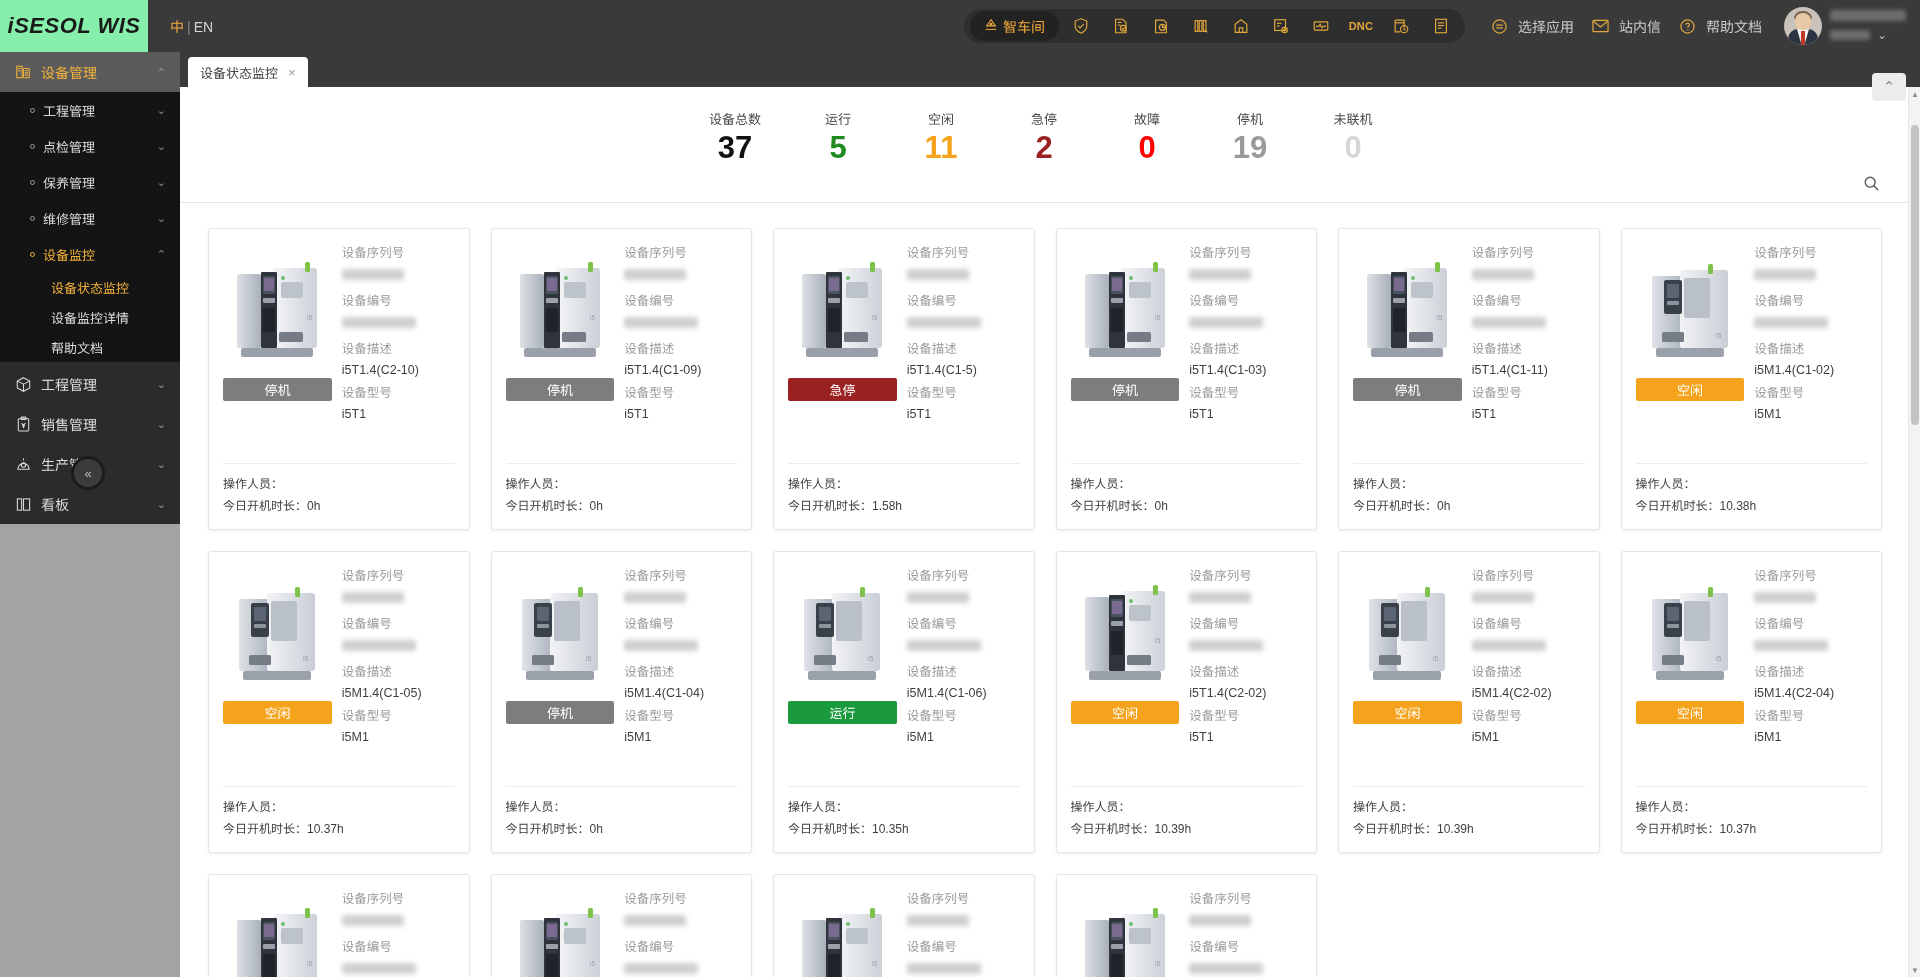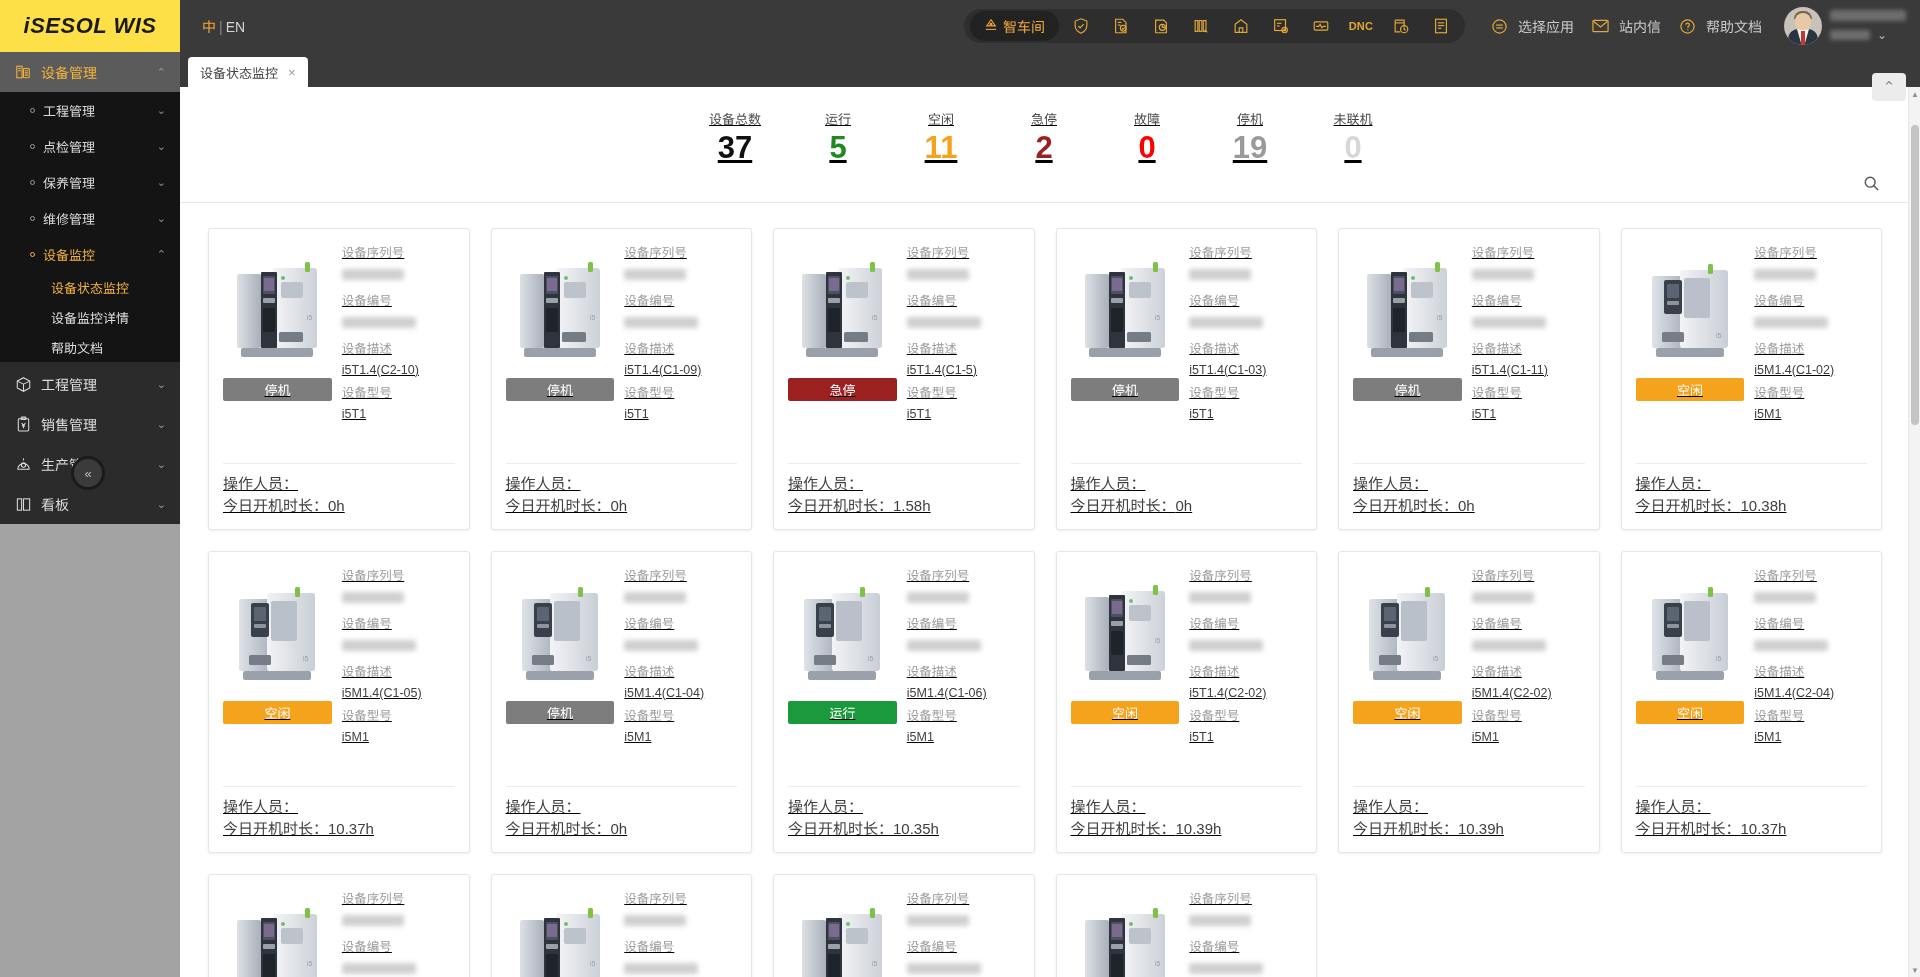--- a/index.html
+++ b/index.html
@@ -15,22 +15,22 @@
   .app { position: relative; width: 1920px; height: 977px; display: flex; flex-direction: column; }
 
   
   .topbar {
     height: 52px; min-height: 52px;
     background: #3a3a3a;
     display: flex; align-items: center;
     position: relative; z-index: 40;
   }
   .logo {
-    width: 180px; height: 52px;
-    background: #fde047;
+    width: 148px; height: 52px;
+    background: #86efac;
     color: #1a1a1a;
     font-size: 22px; font-weight: bold; font-style: italic;
     letter-spacing: .5px;
     display: flex; align-items: center; justify-content: center;
     font-family: "Liberation Sans", sans-serif;
   }
   .lang {
     margin-left: 22px; font-size: 14px; color: #cfcfcf; white-space: nowrap;
   }
   .lang .zh { color: #f0a93b; }
@@ -147,21 +147,21 @@
   .tab .x { color: #9a9a9a; font-size: 13px; }
   .collapse-top {
     position: absolute; right: 14px; bottom: -14px;
     width: 34px; height: 28px; background: #ececec;
     border-radius: 4px; color: #8c8c8c;
     display: flex; align-items: center; justify-content: center;
     font-size: 15px; cursor: pointer;
   }
 
   .content { flex: 1; overflow: hidden; position: relative; padding: 0 0 0 0; }
-  .scrollarea { height: 100%; overflow: hidden; padding-right: 12px; text-decoration: underline; }
+  .scrollarea { height: 100%; overflow: hidden; padding-right: 12px; }
 
   .stats {
     display: flex; justify-content: center; align-items: flex-start;
     gap: 0; padding: 22px 0 10px 0;
   }
   .stat { width: 103px; text-align: center; cursor: pointer; }
   .stat .lbl { font-size: 13px; color: #4a4a4a; margin-bottom: 4px; }
   .stat .val { font-size: 31px; font-weight: bold; line-height: 1.05; font-family: "Liberation Sans", sans-serif; }
 
   .searchrow {
@@ -204,21 +204,21 @@
   .card-right { flex: 1; min-width: 0; }
   .fld { margin-bottom: 1px; }
   .fld .k { font-size: 12.5px; color: #9b9b9b; line-height: 22px; }
   .fld .v { font-size: 12.5px; color: #3f3f3f; line-height: 21px; }
   .fld .v.masked {
     display: inline-block; height: 11px; border-radius: 2px;
     background: #cfcfcf; filter: blur(2.4px); margin: 5px 0 5px 0;
   }
   .card-sep { border-top: 1px solid #ececec; margin: 9px 0 0 0; }
   .card-foot { padding-top: 9px; }
-  .card-foot div { font-size: 15px; color: #3f3f3f; line-height: 22px; }
+  .card-foot div { font-size: 12px; color: #3f3f3f; line-height: 22px; }
 
   .scrollbar {
     position: absolute; top: 0; right: 0; width: 12px; height: 100%;
     background: #f3f3f3; border-left: 1px solid #e7e7e7;
   }
   .scrollbar .thumb {
     position: absolute; top: 38px; left: 2px; width: 8px; height: 300px;
     background: #c4c4c4; border-radius: 4px;
   }
   .scrollbar .arrow {

